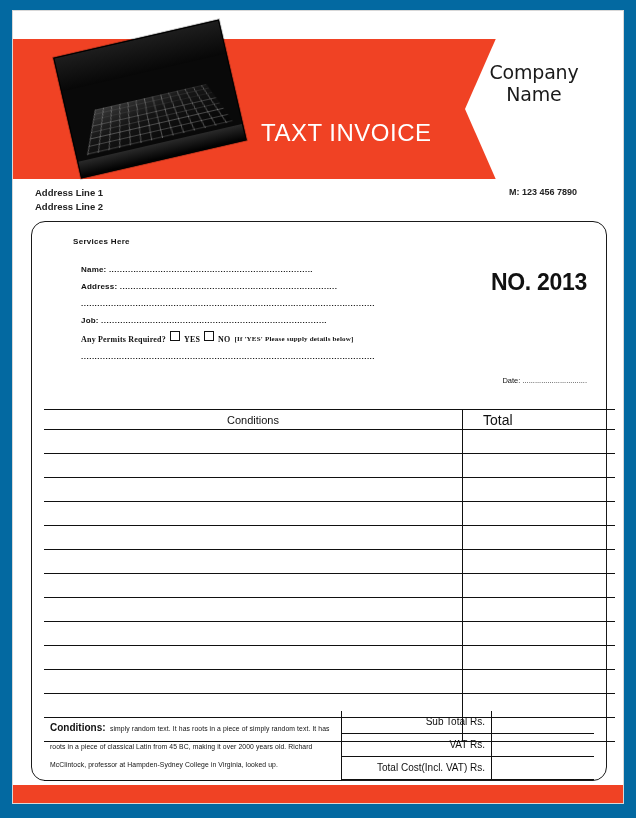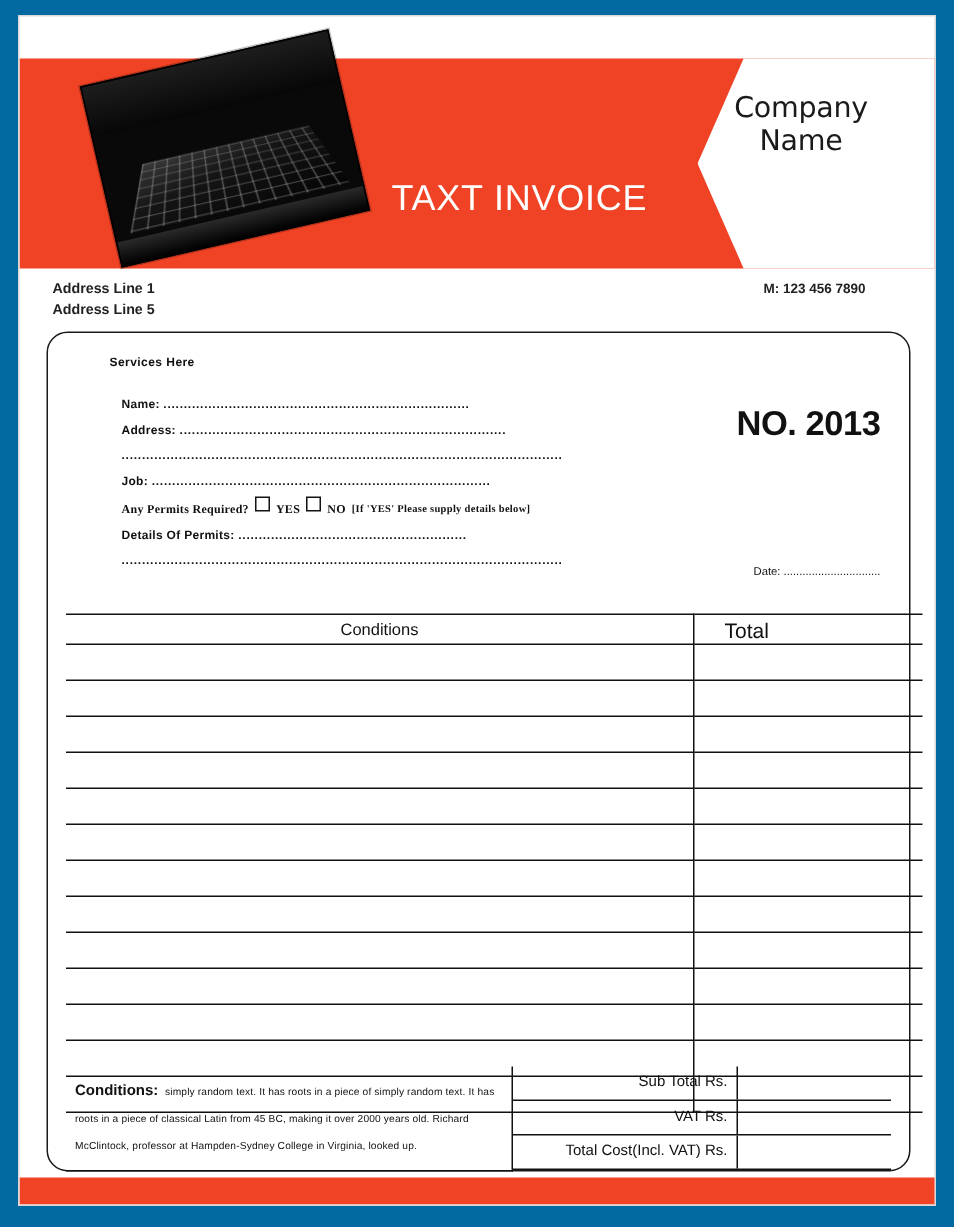--- a/index.html
+++ b/index.html
@@ -325,21 +325,21 @@
       <div class="screenglow"></div>
       <div class="kb"></div>
       <div class="edge"></div>
     </div>
 
     <div class="company-name">Company Name</div>
     <div class="invoice-title">TAXT INVOICE</div>
 
     <div class="addr">
       <div>Address Line 1</div>
-      <div>Address Line 5</div>
+      <div>Address Line 2</div>
     </div>
     <div class="phone">M: 123 456 7890</div>
 
     <div class="body-box"></div>
 
     <div class="services-label">Services Here</div>
 
     <div class="form-block">
       <div class="form-line">
         <span>Name: </span><span class="dots">...........................................................................</span>
@@ -353,23 +353,20 @@
       <div class="form-line">
         <span>Job: </span><span class="dots">...................................................................................</span>
       </div>
       <div class="perm-row">
         <span>Any Permits Required?</span>
         <span class="chk"></span>
         <span>YES</span>
         <span class="chk"></span>
         <span>NO</span>
         <span class="note">[If 'YES' Please supply details below]</span>
-      </div>
-      <div class="form-line">
-        <span>Details Of Permits: </span><span class="dots">........................................................</span>
       </div>
       <div class="form-line">
         <span class="dots">............................................................................................................</span>
       </div>
     </div>
 
     <div class="no-label">NO. 2013</div>
     <div class="date-line">Date: ...............................</div>
 
     <table class="table">

